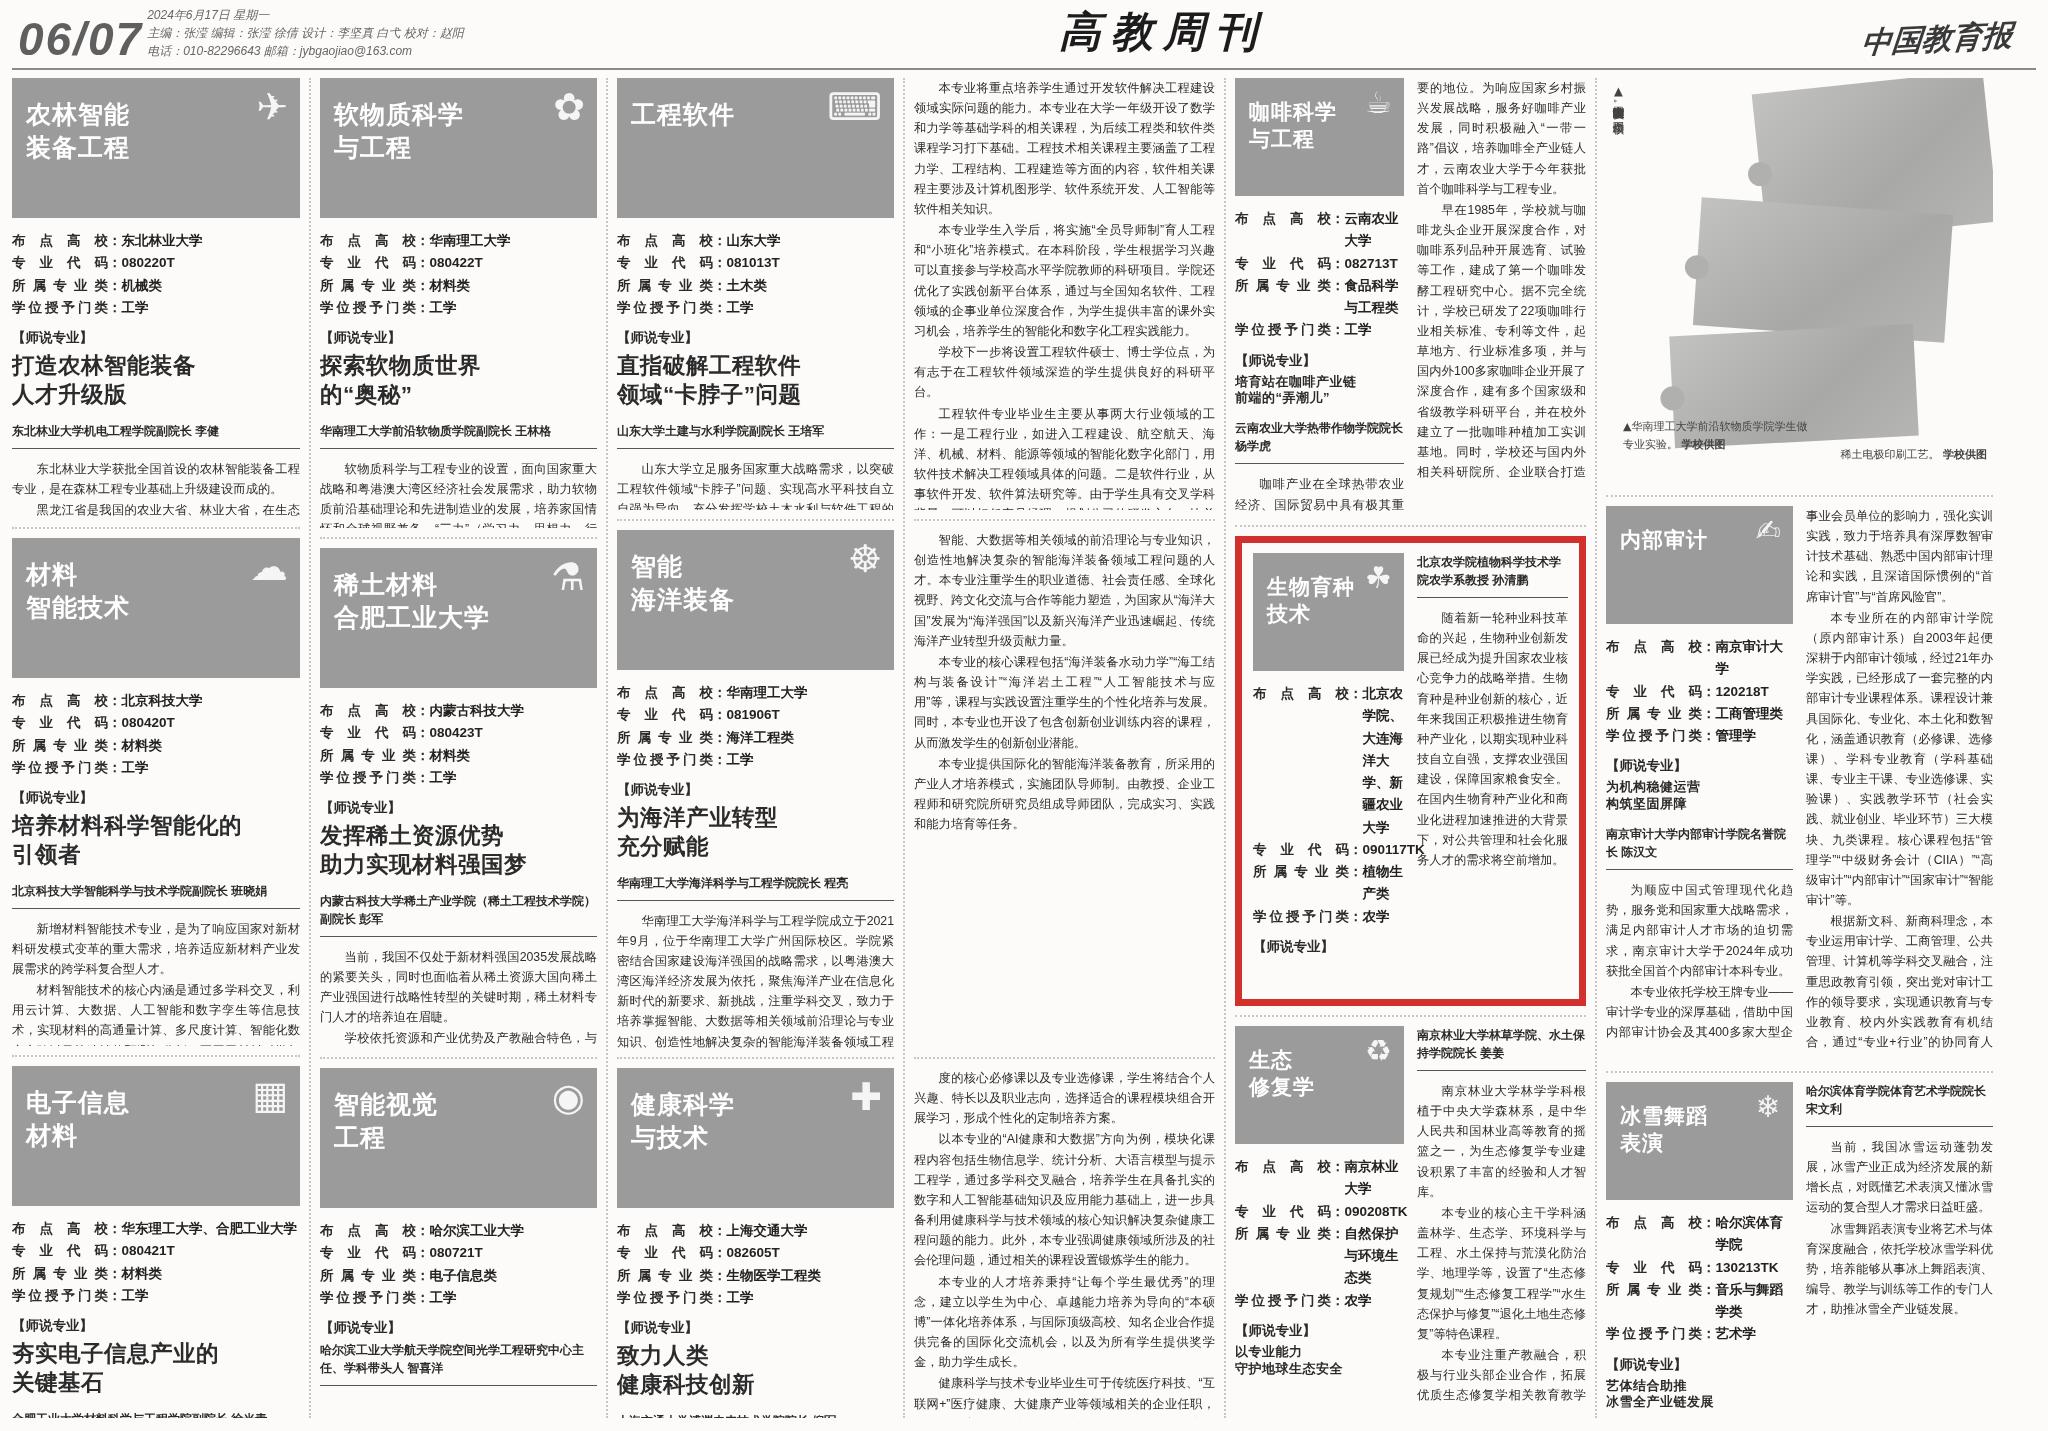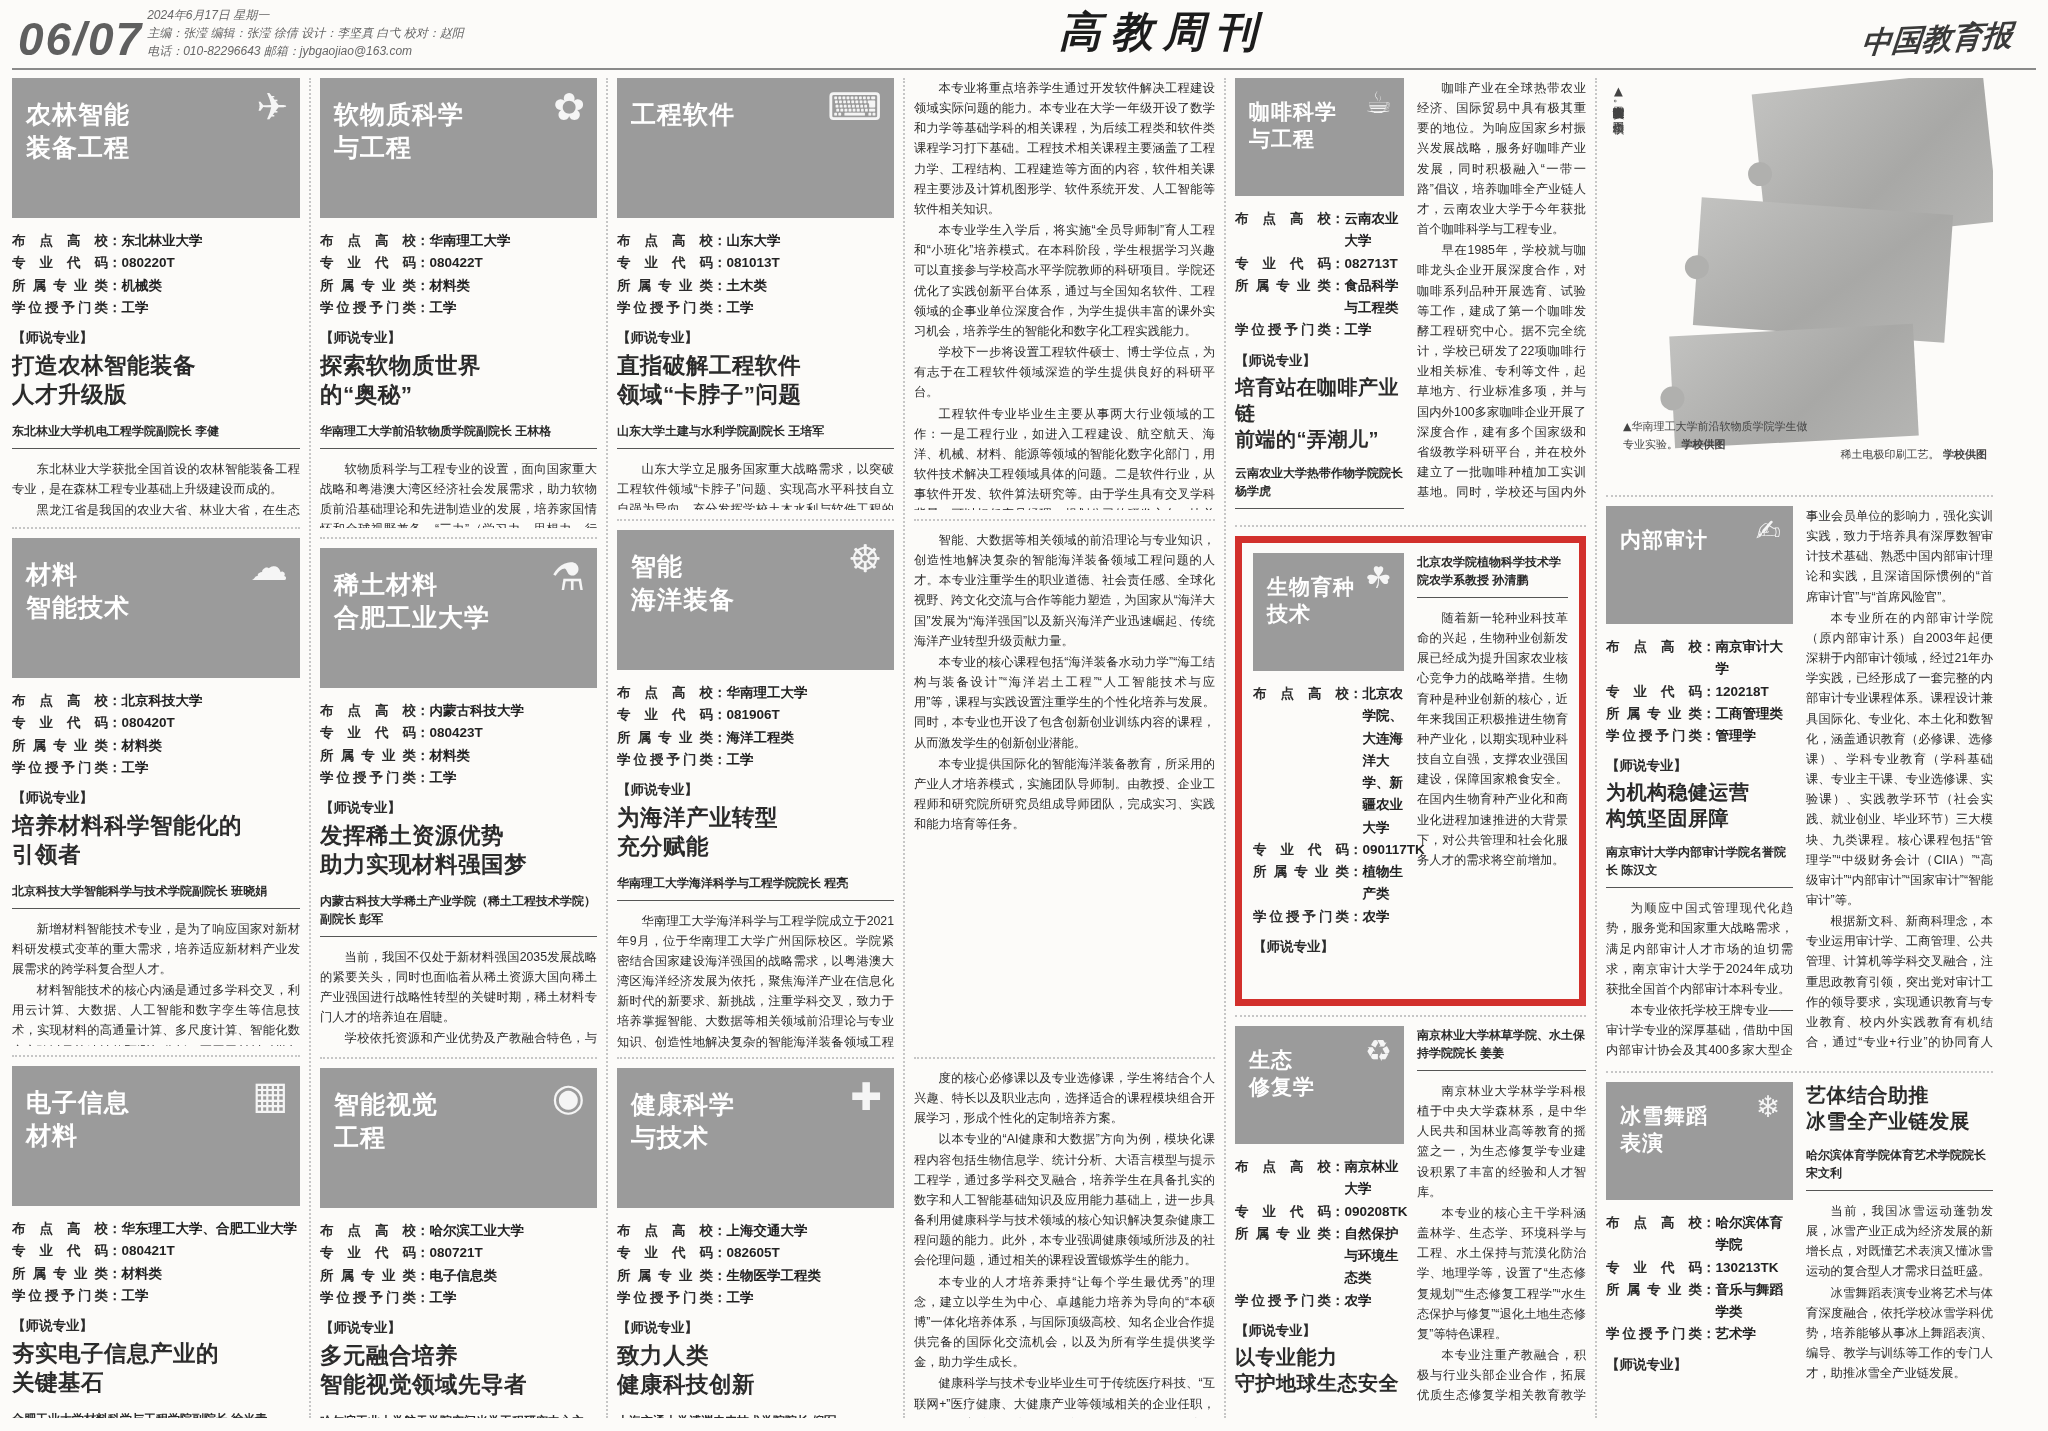--- a/index.html
+++ b/index.html
@@ -38,21 +38,21 @@
   .body{font-size:12.3px; line-height:1.64; text-align:justify;}
   .body p, .textcol p{text-indent:2em; margin-bottom:1px;}
   .textcol{font-size:12.3px; line-height:1.64; text-align:justify; height:100%; overflow:hidden;}
 
   
   .split .unit{column-count:2; column-gap:13px; column-fill:auto;}
   .split .card{min-height:118px; break-inside:avoid;}
   .split .card-title{font-size:21px;}
   .split .card-icon{font-size:30px;}
   .split .meta{break-inside:avoid;}
-  .split .headline{font-size:20px;}
+  .split .headline{font-size:13px;}
 
   
   .red{border:7px solid #d2302c; padding:10px 11px; background:#fcfbf9;}
 
   
   .photos{position:relative; height:100%; overflow:hidden;}
   .photo{position:absolute; background:linear-gradient(140deg,#c2c2c0,#a8a8a6 60%,#b5b5b3);}
   .photo::after{content:''; position:absolute; width:24px; height:24px; border-radius:50%; background:#b0b0ae; left:-12px; top:45%;}
   .ph1{top:4px; right:2px; width:232px; height:152px; transform:rotate(-6deg);}
   .ph2{top:128px; right:44px; width:252px; height:128px; transform:rotate(4deg);}
@@ -303,22 +303,20 @@
                 <span class="mcolon">：</span>
                 <span class="mval">电子信息类</span>
       </div>
       <div class="mline">
         <span class="mlabel">学位授予门类</span>
                 <span class="mcolon">：</span>
                 <span class="mval">工学</span>
       </div>
     </div>
     <div class="tag">【师说专业】</div>
-    <h3 class="headline" style="white-space:pre-line">多元融合培养
-智能视觉领域先导者</h3>
     <div class="byline">哈尔滨工业大学航天学院空间光学工程研究中心主任、学科带头人 智喜洋</div>
 
   </article>
         </div>
     </div>
 
     <div class="col c3">
       <div class="slot" style="height:432px">
           <article class="unit">
     <div class="card">

